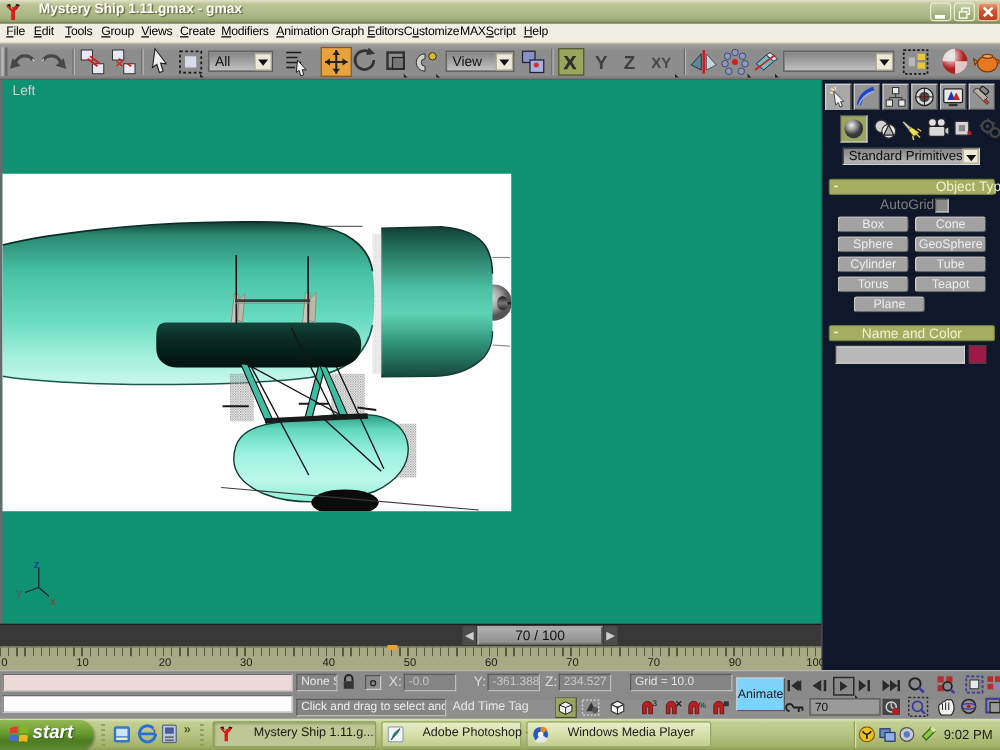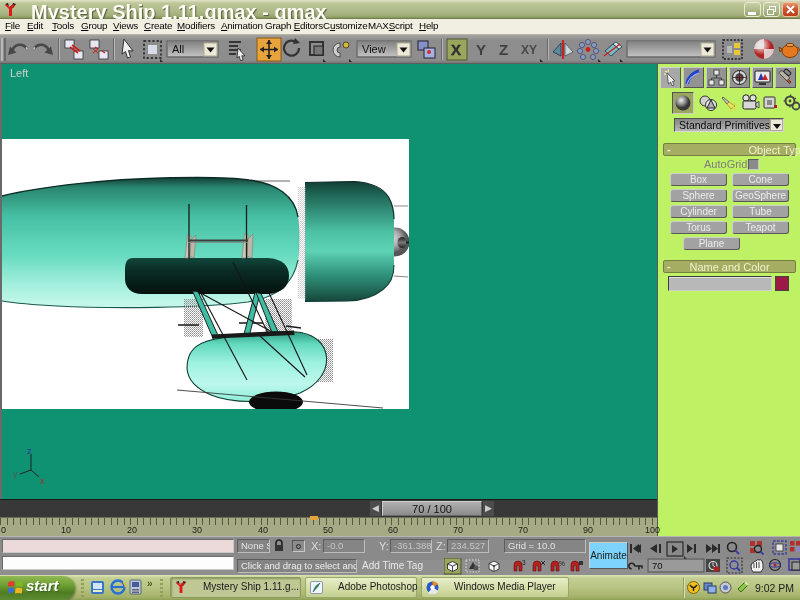--- a/index.html
+++ b/index.html
@@ -5,21 +5,21 @@
   html,body{margin:0;padding:0;width:800px;height:600px;overflow:hidden;
     font-family:"Liberation Sans",sans-serif;}
   *{box-sizing:border-box;}
   #screen{position:absolute;left:0;top:0;width:800px;height:600px;background:#8f8f8f;}
   .abs{position:absolute;}
 
   
   #titlebar{left:0;top:0;width:800px;height:19px;
     background:linear-gradient(180deg,#e3e3c8 0%,#bcc597 18%,#b0bc8c 55%,#a2af7b 85%,#879659 100%);
     border-bottom:1px solid #6f7f4f;}
-  #titletext{left:31px;top:1px;font-size:20px;letter-spacing:1.4px;font-weight:bold;color:#fffef4;
+  #titletext{left:31px;top:1px;font-size:11px;letter-spacing:1.4px;font-weight:bold;color:#fffef4;
     text-shadow:1px 1px 1px #5a5a42;letter-spacing:0px;}
   .capbtn{top:2px;width:17px;height:15px;border-radius:3px;font-size:10px;}
   #btnmin{left:744px;background:linear-gradient(180deg,#c8cfa6,#96a470);border:1px solid #e8ecd0;}
   #btnmax{left:763px;background:linear-gradient(180deg,#c8cfa6,#96a470);border:1px solid #e8ecd0;}
   #btnclose{left:782px;background:linear-gradient(180deg,#e89a70,#cf5430 45%,#b8401e);border:1px solid #f0c0a0;}
 
   
   #menubar{left:0;top:19px;width:800px;height:16px;background:#f1efe2;
     border-bottom:1px solid #b9b5a2;font-size:9.8px;letter-spacing:-0.2px;color:#000;}
   #menubar span{position:absolute;top:1px;}
@@ -28,21 +28,21 @@
   
   #toolbar{left:0;top:35px;width:800px;height:29px;
     background:linear-gradient(180deg,#a2a2a2,#8d8d8d 20%,#8d8d8d 90%,#777);border-bottom:1px solid #5e5e5e;}
 
   
   #viewport{left:0;top:64px;width:657px;height:435px;background:#0f9271;border-left:2px solid #6a6a6a;}
   #vplabel{left:8px;top:3px;color:#d0d0d0;font-size:11px;}
   #whiteimg{left:0px;top:75px;width:407px;height:270px;background:#fff;}
 
   
-  #panel{left:657px;top:64px;width:143px;height:472px;background:#bef264;border-left:1px solid #595959;}
+  #panel{left:657px;top:64px;width:143px;height:472px;background:#0f172a;border-left:1px solid #595959;}
   .panetab{top:3px;width:21px;height:21px;background:#939393;border:1px solid #c8c8c8;border-right-color:#555;border-bottom-color:#555;}
   .catic{top:29px;width:20px;height:20px;}
   .rollhead{width:133px;height:13px;background:#a4ad62;border:1px solid #767e42;border-radius:2px;
     font-size:11px;color:#eef2cc;line-height:12px;}
   .pbtn{width:57px;height:13px;background:#a2a2a2;border:1px solid #585858;border-top-color:#cdcdcd;border-left-color:#cdcdcd;
     border-radius:3px;font-size:10px;color:#ececec;text-align:center;line-height:12px;}
 
   
   #tslider{left:0;top:499px;width:657px;height:18px;background:#383838;border-top:1px solid #1c1c1c;}
   #tsbtn{left:382px;top:1px;width:100px;height:15px;background:linear-gradient(180deg,#b0b0b0,#8c8c8c);

